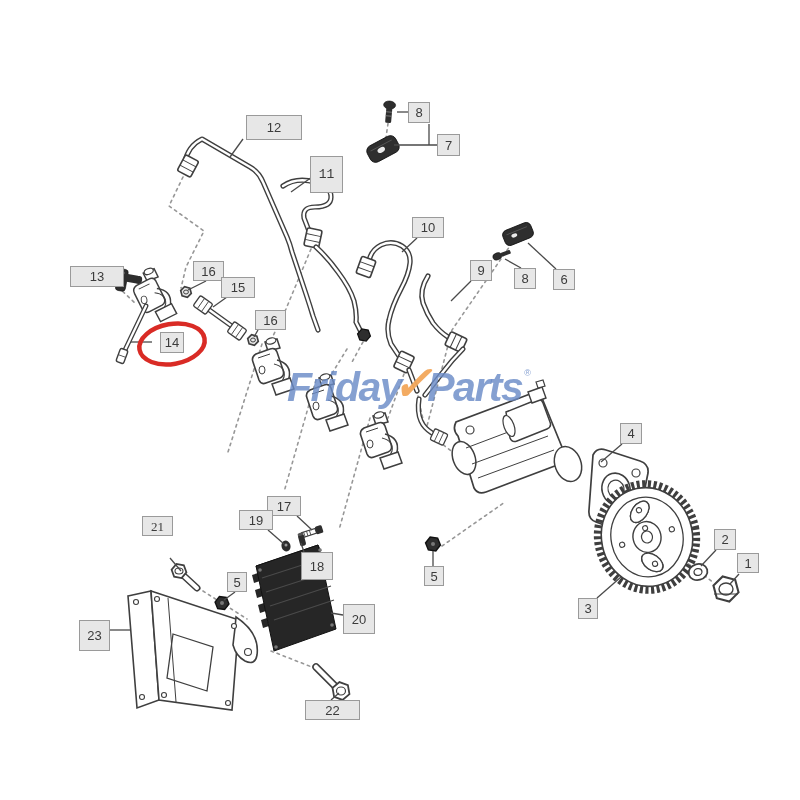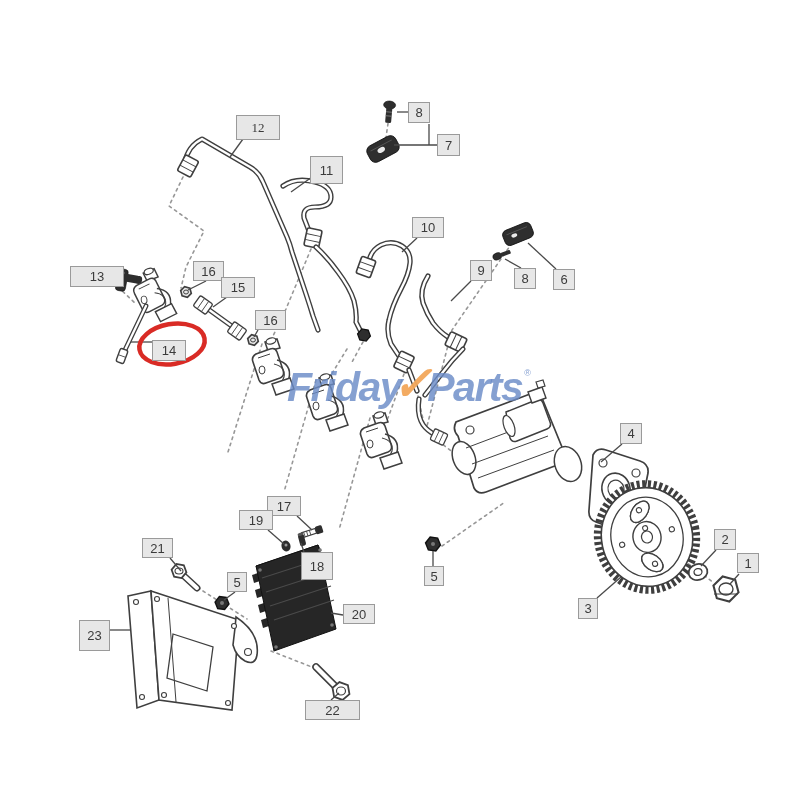--- a/index.html
+++ b/index.html
@@ -305,40 +305,40 @@
 </svg>
 
 <div class="watermark">
   <span class="wm-text">Friday</span>
   <span class="wm-check">✓</span>
   <span class="wm-text">Parts</span>
   <span class="wm-reg">®</span>
 </div>
 
 <div class="callout-layer">
-      <div class="callout" style="left: 236px; top: 115px; width: 44px; height: 25px; font-family: Liberation Serif, serif;">12</div>
-      <div class="callout" style="left: 310px; top: 156px; width: 33px; height: 28px;">11</div>
+      <div class="callout" style="left: 246px; top: 115px; width: 56px; height: 25px;">12</div>
+      <div class="callout" style="left: 310px; top: 156px; width: 33px; height: 37px; font-family: Liberation Mono, monospace;">11</div>
       <div class="callout" style="left: 70px; top: 266px; width: 54px; height: 21px;">13</div>
       <div class="callout" style="left: 193px; top: 261px; width: 31px; height: 20px;">16</div>
       <div class="callout" style="left: 221px; top: 277px; width: 34px; height: 21px;">15</div>
       <div class="callout" style="left: 255px; top: 310px; width: 31px; height: 20px;">16</div>
-      <div class="callout" style="left: 152px; top: 332px; width: 34px; height: 21px; margin-top: 8px;">14</div>
+      <div class="callout" style="left: 160px; top: 332px; width: 24px; height: 21px;">14</div>
       <div class="callout" style="left: 408px; top: 102px; width: 22px; height: 21px;">8</div>
       <div class="callout" style="left: 437px; top: 134px; width: 23px; height: 22px;">7</div>
       <div class="callout" style="left: 412px; top: 217px; width: 32px; height: 21px;">10</div>
       <div class="callout" style="left: 470px; top: 260px; width: 22px; height: 21px;">9</div>
       <div class="callout" style="left: 514px; top: 268px; width: 22px; height: 21px;">8</div>
       <div class="callout" style="left: 553px; top: 269px; width: 22px; height: 21px;">6</div>
       <div class="callout" style="left: 267px; top: 496px; width: 34px; height: 20px;">17</div>
       <div class="callout" style="left: 239px; top: 510px; width: 34px; height: 20px;">19</div>
       <div class="callout" style="left: 301px; top: 552px; width: 32px; height: 28px;">18</div>
-      <div class="callout" style="left: 142px; top: 538px; width: 31px; height: 20px;">21</div>
+      <div class="callout" style="left: 142px; top: 516px; width: 31px; height: 20px; font-family: Liberation Serif, serif;">21</div>
       <div class="callout" style="left: 227px; top: 572px; width: 20px; height: 20px;">5</div>
       <div class="callout" style="left: 79px; top: 620px; width: 31px; height: 31px;">23</div>
-      <div class="callout" style="left: 343px; top: 604px; width: 32px; height: 20px;">20</div>
+      <div class="callout" style="left: 343px; top: 604px; width: 32px; height: 30px;">20</div>
       <div class="callout" style="left: 305px; top: 700px; width: 55px; height: 20px;">22</div>
       <div class="callout" style="left: 620px; top: 423px; width: 22px; height: 21px;">4</div>
       <div class="callout" style="left: 714px; top: 529px; width: 22px; height: 21px;">2</div>
       <div class="callout" style="left: 737px; top: 553px; width: 22px; height: 20px;">1</div>
       <div class="callout" style="left: 424px; top: 566px; width: 20px; height: 20px;">5</div>
       <div class="callout" style="left: 578px; top: 598px; width: 20px; height: 21px;">3</div>
     </div>
 
 </div>
 

